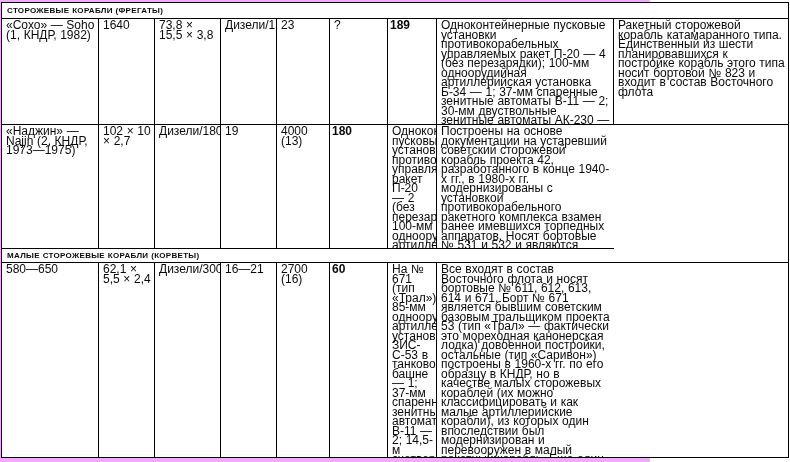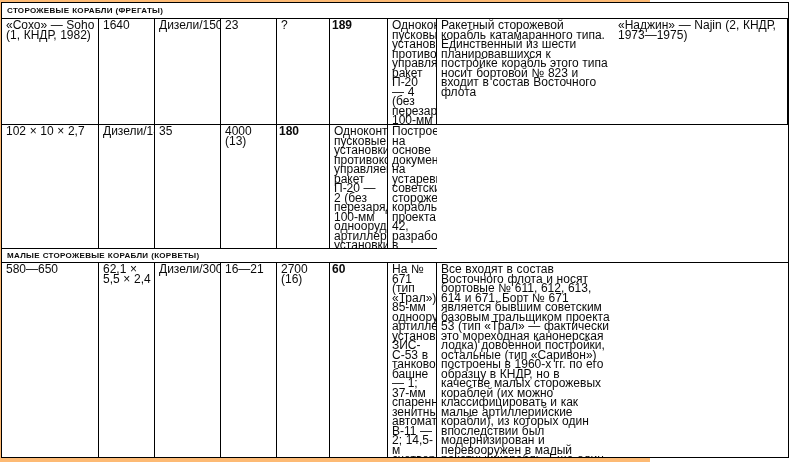--- a/index.html
+++ b/index.html
@@ -1,21 +1,21 @@
 <!DOCTYPE html>
 <html><head>
 <meta charset="utf-8">
 <style>
   * { box-sizing: border-box; margin: 0; padding: 0; }
   html, body { background: #ffffff; }
   body {
     width: 790px; height: 462px; overflow: hidden;
     font-family: "Liberation Sans", sans-serif; color: #0a0a0a;
   }
-  .page { position: relative; width: 650px; height: 462px; background: #fdba74; }
+  .page { position: relative; width: 650px; height: 462px; background: #f0abfc; }
   .tbl {
     position: absolute; left: 1px; top: 2px;
     width: 788px; height: 456px;
     border: 1px solid #000;
     display: grid;
     grid-template-columns: 97px 56px 66px 56px 53px 58px 49px 177px 174px;
     grid-template-rows: 16px 106px 124px 14px 1fr;
     background: #fff;
   }
   .cell {
@@ -45,31 +45,32 @@
 </head>
 <body>
 
 <div class="page">
   <div class="tbl">
 
     <div class="cell sec">СТОРОЖЕВЫЕ КОРАБЛИ (ФРЕГАТЫ)</div>
 
     <div class="cell">«Сохо» — Soho (1, КНДР, 1982)</div>
     <div class="cell">1640</div>
+    <div class="cell">73,8 × 15,5 × 3,8</div>
     <div class="cell">Дизели/15000</div>
     <div class="cell">23</div>
     <div class="cell">?</div>
     <div class="cell crew">189</div>
     <div class="cell">Одноконтейнерные пусковые установки противокорабельных управляемых ракет П-20 — 4 (без перезарядки); 100-мм одноорудийная артиллерийская установка Б-34 — 1; 37-мм спаренные зенитные автоматы В-11 — 2; 30-мм двуствольные зенитные автоматы АК-230 — 2; 25-мм спаренные зенитные автоматы 2М3М — 2; 252-мм пятиствольные реактивные бомбометные установки РБУ-1200 — 2; взлетно-посадочная площадка для вертолета</div>
     <div class="cell c9">Ракетный сторожевой корабль катамаранного типа. Единственный из шести планировавшихся к постройке корабль этого типа носит бортовой № 823 и входит в состав Восточного флота</div>
 
     <div class="cell">«Наджин» — Najin (2, КНДР, 1973—1975)</div>
     <div class="cell">102 × 10 × 2,7</div>
     <div class="cell">Дизели/18000</div>
-    <div class="cell">35</div>
+    <div class="cell">19</div>
     <div class="cell">4000 (13)</div>
     <div class="cell crew">180</div>
     <div class="cell">Одноконтейнерные пусковые установки противокорабельных управляемых ракет П-20 — 2 (без перезарядки); 100-мм одноорудийные артиллерийские установки Б-34 — 2; 57-мм спаренные зенитные автоматы ЗИФ-31Б — 2; 30-мм двуствольные зенитные автоматы АК-230 — 2 на № 531, 6 на № 532; 25-мм спаренные зенитные автоматы 2М3М — 6 (только на № 531); 252-мм пятиствольные реактивные бомбометные установки РБУ-1200 — 2 (только на № 532); бомбосбрасыватели — 2 (30 глубинных бомб); мины — до 30</div>
     <div class="cell c9">Построены на основе документации на устаревший советский сторожевой корабль проекта 42, разработанного в конце 1940-х гг., в 1980-х гг. модернизированы с установкой противокорабельного ракетного комплекса взамен ранее имевшихся торпедных аппаратов. Носят бортовые № 531 и 532 и являются флагманскими кораблями соответственно Восточного и Западного флотов</div>
 
     <div class="cell sec">МАЛЫЕ СТОРОЖЕВЫЕ КОРАБЛИ (КОРВЕТЫ)</div>
 
     <div class="cell nb">580—650</div>
     <div class="cell nb">62,1 × 5,5 × 2,4</div>
     <div class="cell nb">Дизели/3000</div>

